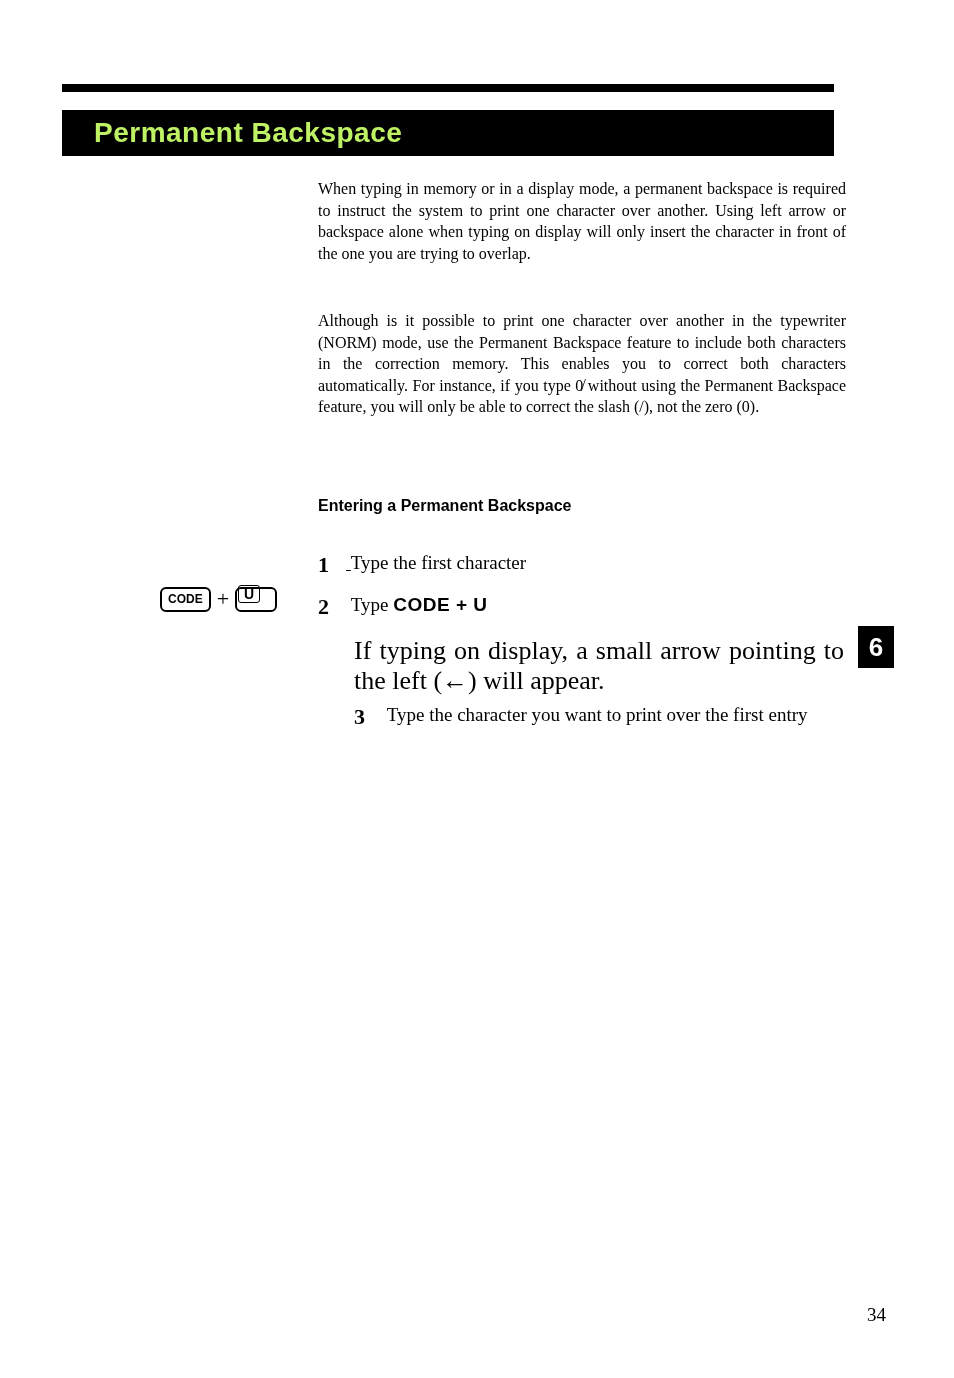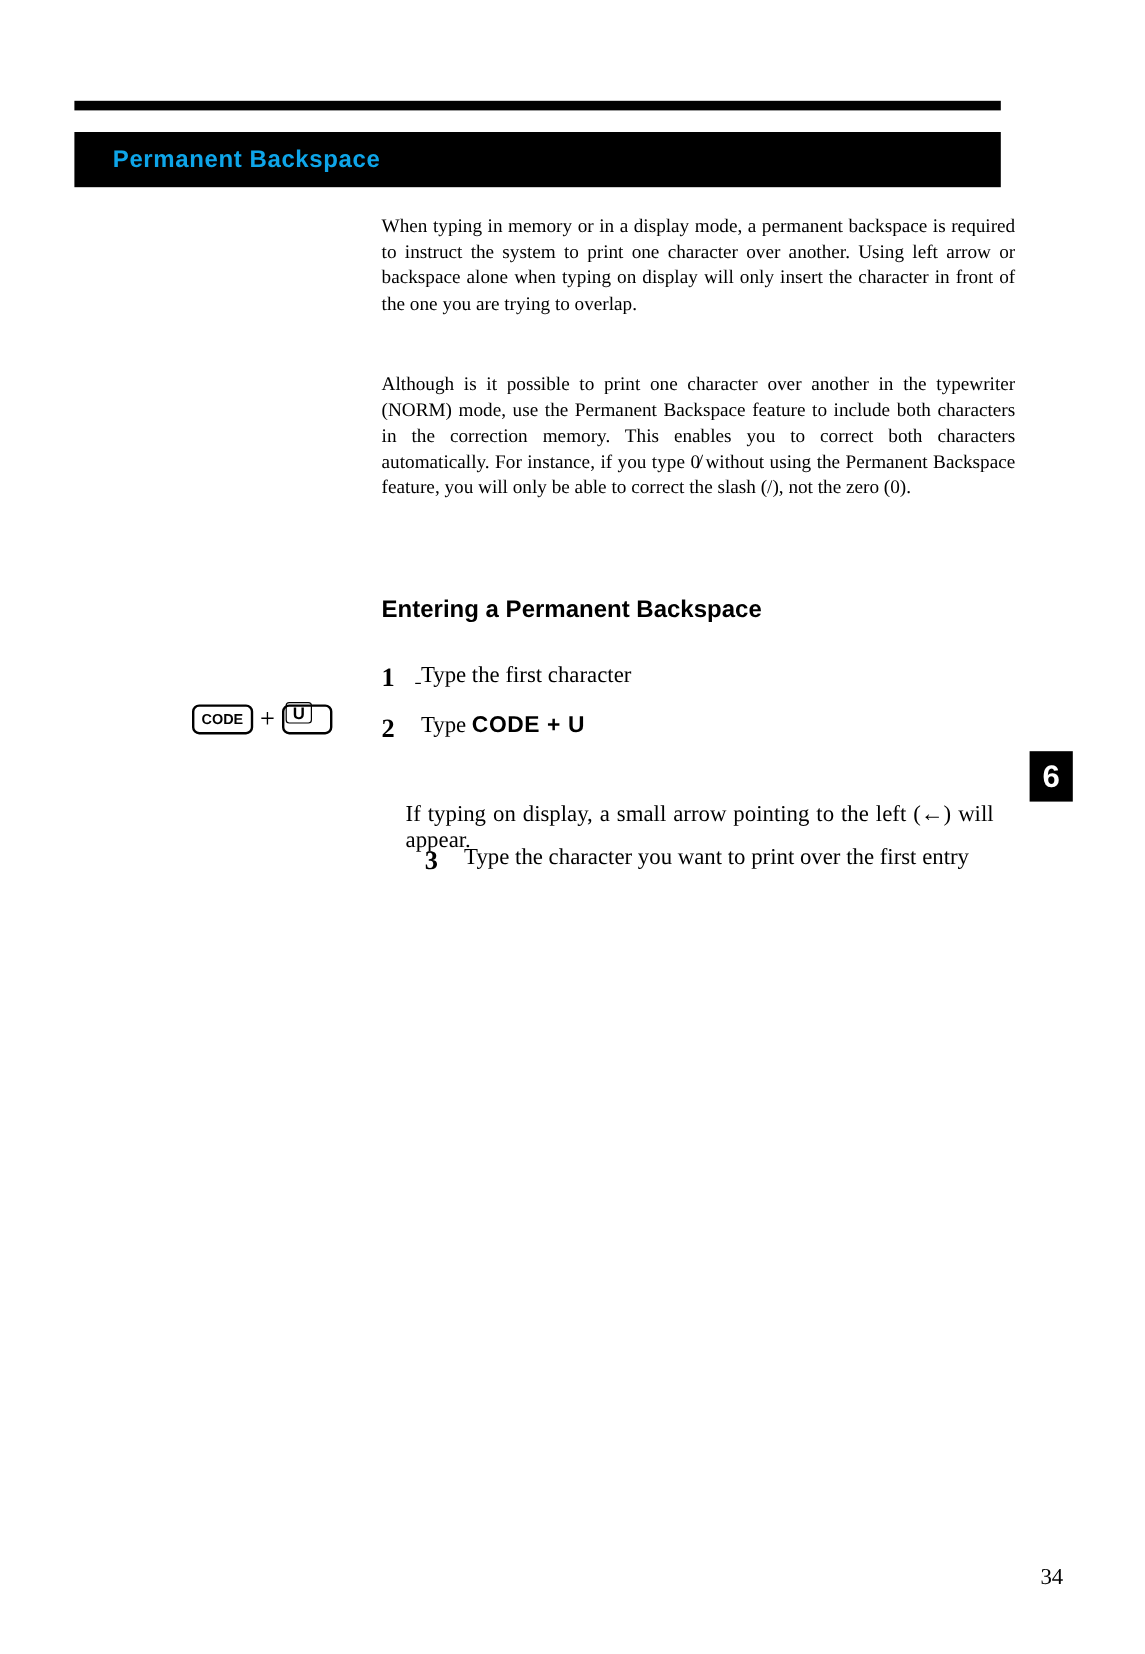--- a/index.html
+++ b/index.html
@@ -19,66 +19,65 @@
     height: 8px;
     background: #000;
   }
   .heading-bar {
     position: absolute;
     top: 110px;
     left: 62px;
     width: 772px;
     height: 46px;
     background: #000;
-    color: #0ea5e9;
+    color: #bef264;
     font-family: Helvetica, Arial, sans-serif;
     font-weight: 700;
-    font-size: 20px;
+    font-size: 28px;
     line-height: 46px;
     padding-left: 32px;
     letter-spacing: 0.5px;
   }
   .body-col {
     position: absolute;
     left: 318px;
     width: 528px;
     font-size: 16px;
     line-height: 1.35;
   }
   .p1 { top: 178px; text-align: justify; }
   .p2 { top: 310px; text-align: justify; }
   .subhead {
     position: absolute;
     left: 318px;
     top: 497px;
     font-family: Helvetica, Arial, sans-serif;
     font-weight: 700;
-    font-size: 20px;
+    font-size: 16px;
   }
   .step {
     position: absolute;
     left: 318px;
     width: 528px;
     font-size: 19px;
   }
   .step-num {
     display: inline-block;
     width: 28px;
     font-weight: 700;
     font-size: 22px;
     vertical-align: top;
   }
   .step-text { display: inline-block; width: 490px; vertical-align: top; }
   .step-detail {
     position: absolute;
-    left: 338px;
+    left: 354px;
     width: 490px;
-    font-size: 19px;
+    font-size: 26px;
     text-align: justify;
-    margin-top: 32px;
   }
   .s1 { top: 552px; text-decoration: underline; }
   .s2 { top: 594px; }
   .sd { top: 636px; }
   .s3 { top: 704px; margin-left: 36px; }
 
   .key-combo {
     position: absolute;
     left: 160px;
     top: 586px;

